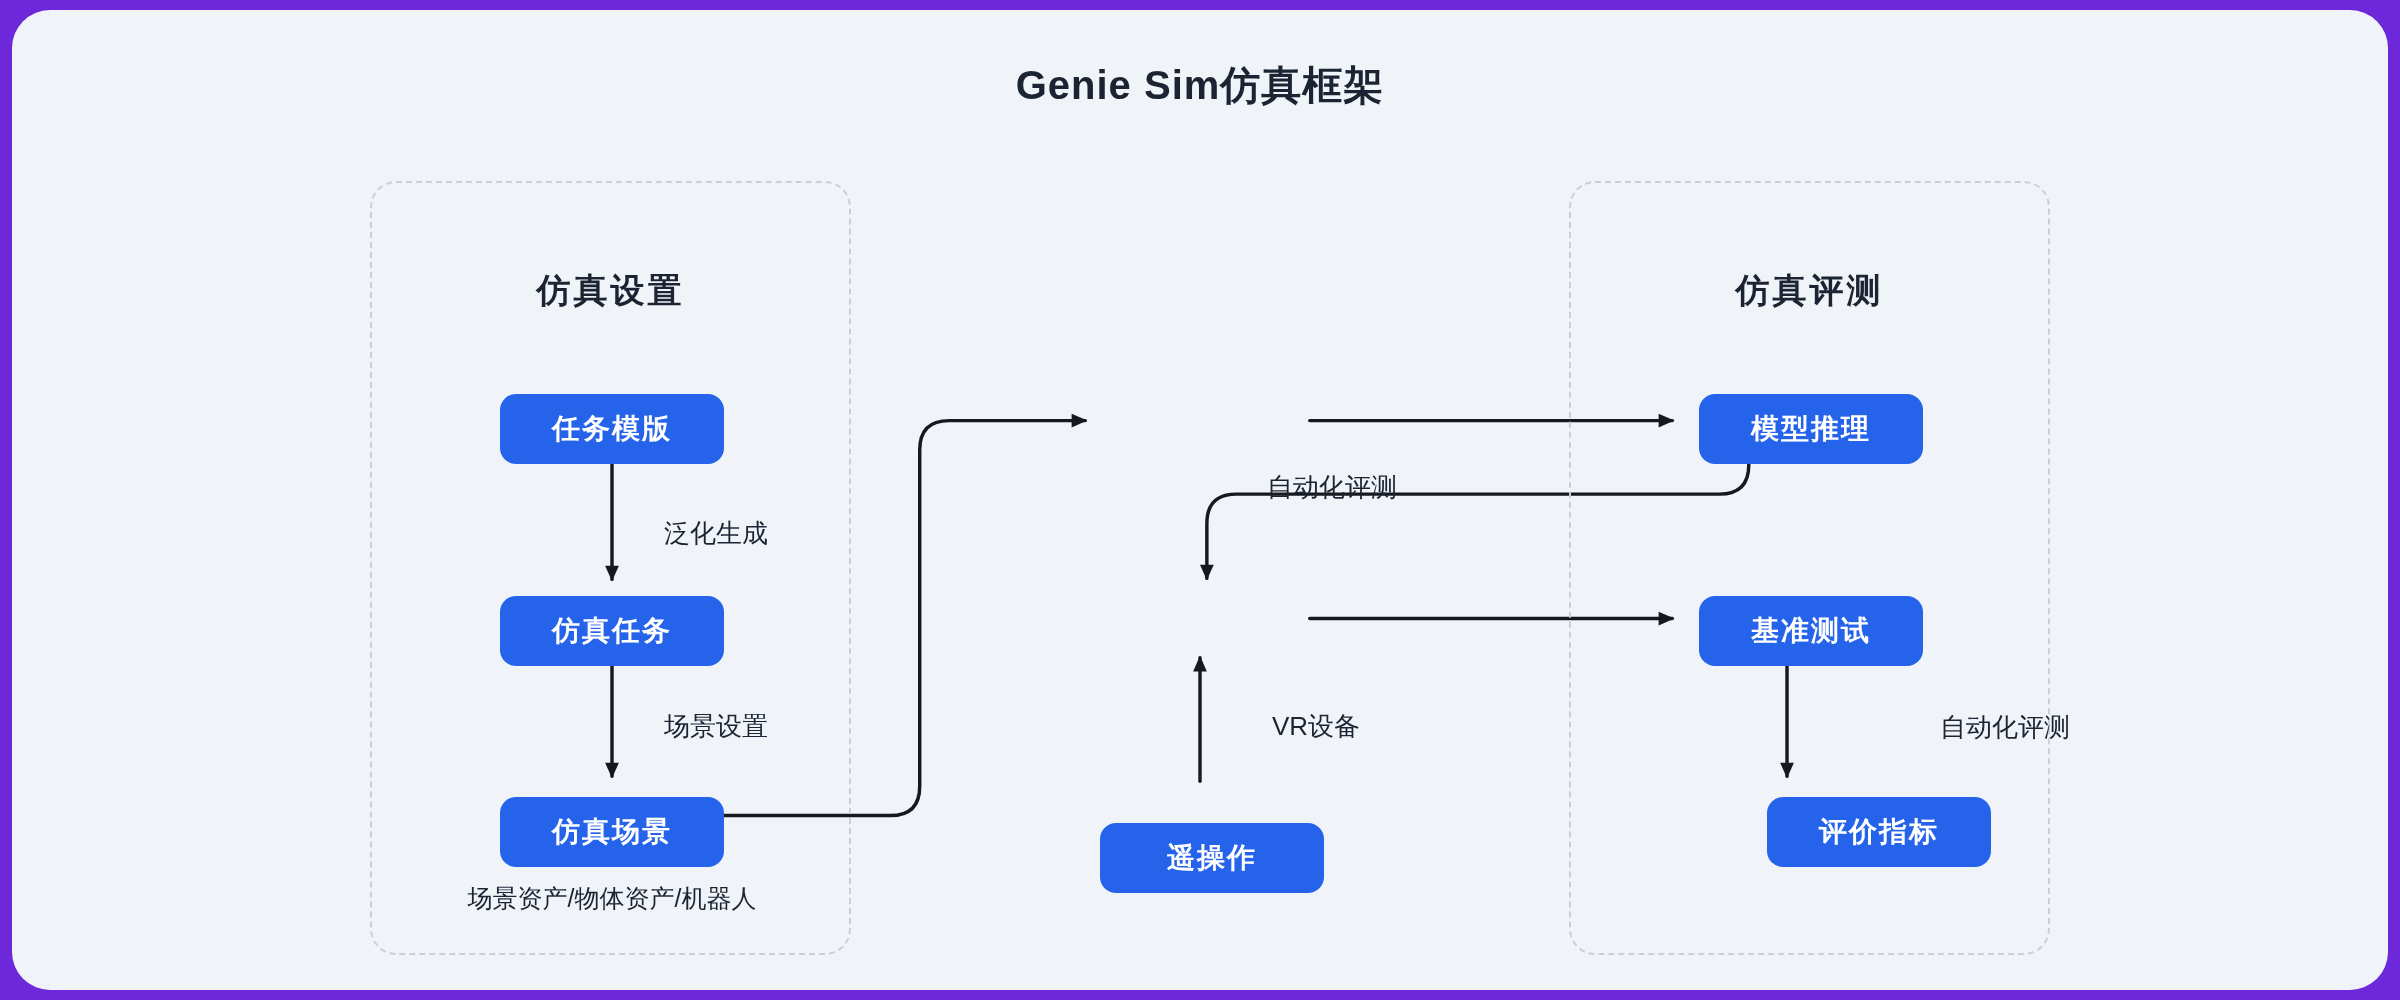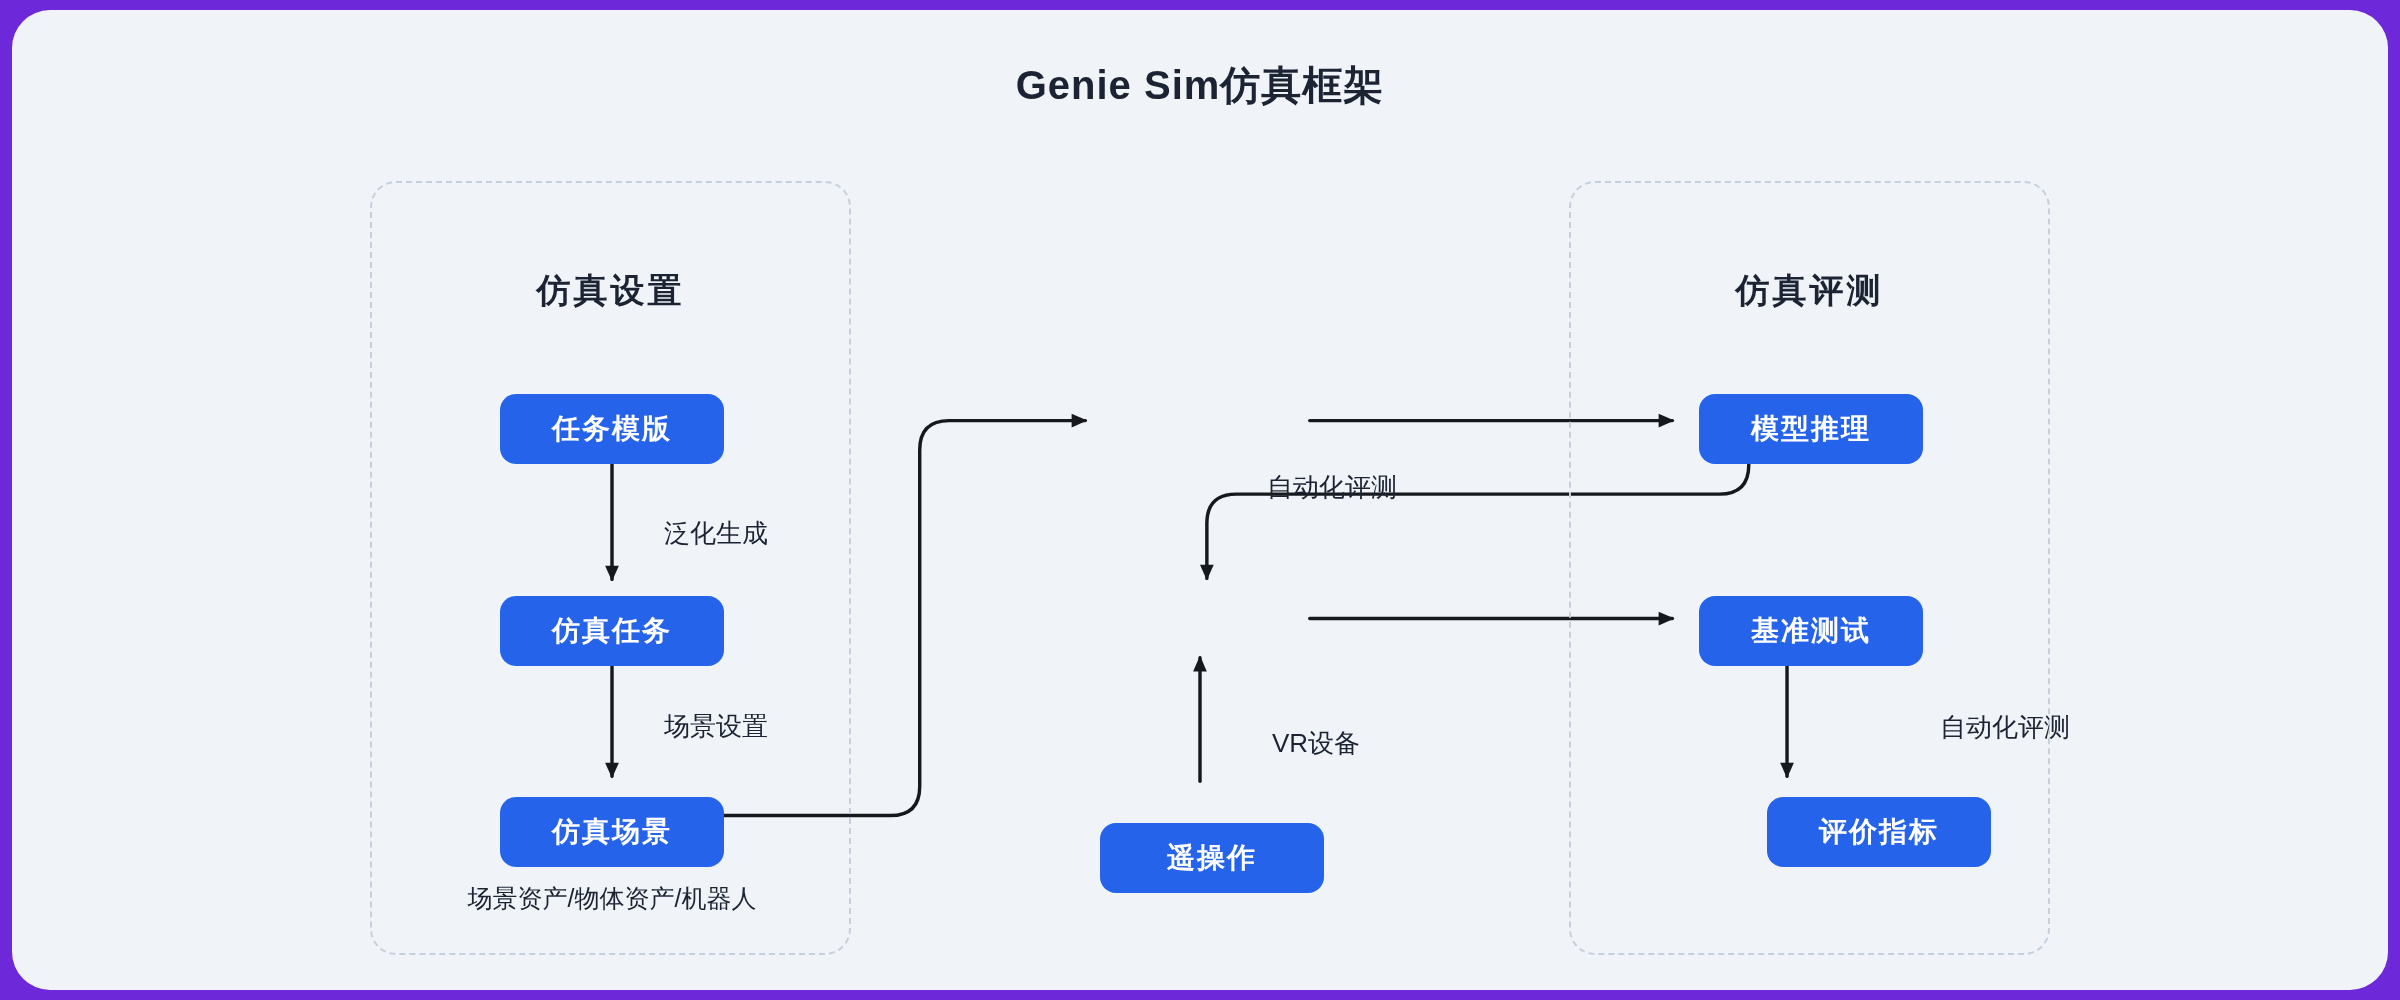--- a/index.html
+++ b/index.html
@@ -145,19 +145,19 @@
 
     <div class="node" style="left:1088px; top:813px">遥操作</div>
 
     <div class="node" style="left:1687px; top:384px">模型推理</div>
     <div class="node" style="left:1687px; top:586px">基准测试</div>
     <div class="node" style="left:1755px; top:787px">评价指标</div>
 
     <div class="edge-label" style="left:652px; top:506px">泛化生成</div>
     <div class="edge-label" style="left:652px; top:699px">场景设置</div>
     <div class="edge-label centered" style="left:1320px; top:460px">自动化评测</div>
-    <div class="edge-label" style="left:1260px; top:716px">VR设备</div>
+    <div class="edge-label" style="left:1260px; top:699px">VR设备</div>
     <div class="edge-label" style="left:1928px; top:700px">自动化评测</div>
 
     <div class="footnote">场景资产/物体资产/机器人</div>
 
   </div>
 </div>
 
 </body></html>

